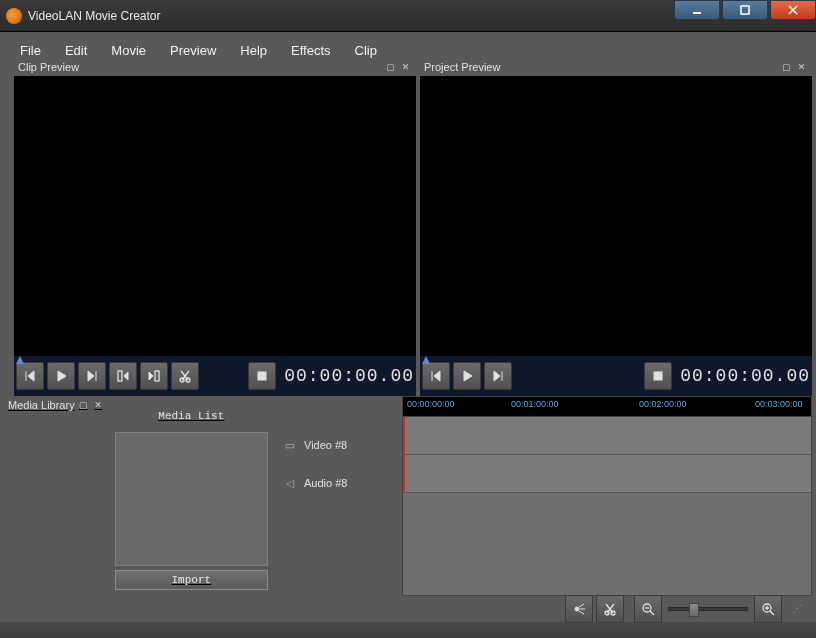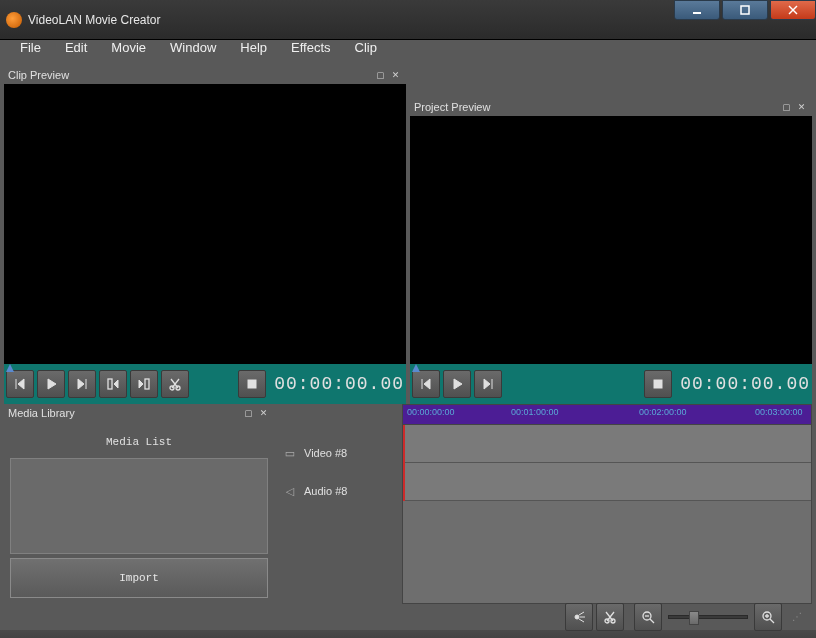--- a/index.html
+++ b/index.html
@@ -1,71 +1,71 @@
 <!DOCTYPE html>
 <html><head>
 <meta charset="utf-8">
 <style>
 * { margin: 0; padding: 0; box-sizing: border-box; font-family: "Segoe UI", Tahoma, sans-serif; }
 body { width: 816px; height: 638px; background: #3a4a5a; overflow: hidden; }
-.titlebar { height: 40px; background: linear-gradient(to bottom, #3a3a3a, #2b2b2b); display: flex; align-items: center; border-bottom: 1px solid #000; }
+.titlebar { height: 32px; background: linear-gradient(to bottom, #3a3a3a, #2b2b2b); display: flex; align-items: center; border-bottom: 1px solid #000; }
 .titlebar .icon { width: 16px; height: 16px; margin: 0 6px; background: radial-gradient(circle at 40% 40%, #ff9d3a, #c45a00); border-radius: 50%; }
 .titlebar .title { color: #e8e8e8; font-size: 12px; flex: 1; }
 .win-controls { display: flex; height: 100%; }
 .win-btn { width: 46px; height: 20px; margin-left: 2px; display: flex; align-items: center; justify-content: center; background: linear-gradient(to bottom, #5a7a9a, #3a5a7a); border: 1px solid #2a3a4a; border-radius: 0 0 3px 3px; color: #fff; font-size: 11px; cursor: pointer; }
 .win-btn.close { background: linear-gradient(to bottom, #e06a4a, #c43a1a); }
 
-.menubar { height: 26px; background: #595959; display: flex; align-items: flex-start; padding: 0 8px; }
+.menubar { height: 26px; background: #595959; display: flex; align-items: flex-end; padding: 0 8px; }
 .menu-item { color: #f0f0f0; font-size: 13px; padding: 0 12px; cursor: pointer; }
 
 .app-body { background: #595959; height: calc(638px - 28px - 26px - 20px); display: flex; flex-direction: column; padding: 0 4px; }
 
 .upper { display: flex; flex: 1; gap: 4px; min-height: 0; }
 .panel { background: #595959; display: flex; flex-direction: column; min-width: 0; }
 .panel-titlebar { height: 18px; display: flex; align-items: center; padding: 0 4px; color: #e0e0e0; font-family: "Courier New", monospace; font-size: 11px; gap: 2px; }
 .panel-title { flex: 1; }
 .panel-btn { width: 13px; height: 13px; color: #d0d0d0; font-size: 9px; display: flex; align-items: center; justify-content: center; cursor: pointer; }
 .preview-area { flex: 1; background: #000; position: relative; }
 .playhead { position: absolute; bottom: -8px; left: 2px; width: 0; height: 0; border-left: 4px solid transparent; border-right: 4px solid transparent; border-bottom: 8px solid #5a8ad0; }
 
-.transport-row { height: 40px; background: #0f766e; display: flex; align-items: center; gap: 8px; padding: 4px 2px; }
+.transport-row { height: 40px; background: #0f172a; display: flex; align-items: center; gap: 8px; padding: 4px 2px; }
 .tbtn-group { display: flex; gap: 3px; }
 .tbtn { width: 28px; height: 28px; background: linear-gradient(to bottom, #6a6a6a, #505050); border: 1px solid #3a3a3a; border-radius: 2px; display: flex; align-items: center; justify-content: center; cursor: pointer; color: #e0e0e0; }
 .tbtn svg { width: 14px; height: 14px; fill: #e0e0e0; stroke: #e0e0e0; }
 .timecode { font-family: "Courier New", monospace; font-size: 18px; color: #e0e0e0; letter-spacing: 1px; }
 .flex-spacer { flex: 1; }
 
 .lower { display: flex; gap: 4px; height: 200px; }
-.media-library { width: 270px; display: flex; flex-direction: column; }
+.media-library { width: 270px; display: flex; flex-direction: row; text-decoration: underline; }
 .media-body { flex: 1; display: flex; flex-direction: column; padding: 8px 4px 4px 4px; }
 .media-list-label { color: #e0e0e0; font-family: "Courier New", monospace; font-size: 11px; text-align: center; padding: 6px 0 10px 0; }
 .media-list-box { flex: 1; background: #6a6a6a; border: 1px solid #808080; margin: 0 2px; }
-.import-btn { height: 40px; margin: 4px 2px 2px 2px; background: linear-gradient(to bottom, #707070, #5a5a5a); border: 1px solid #8a8a8a; color: #e8e8e8; font-family: "Courier New", monospace; font-size: 11px; display: flex; align-items: center; justify-content: center; cursor: pointer; }
+.import-btn { height: 20px; margin: 4px 2px 2px 2px; background: linear-gradient(to bottom, #707070, #5a5a5a); border: 1px solid #8a8a8a; color: #e8e8e8; font-family: "Courier New", monospace; font-size: 11px; display: flex; align-items: center; justify-content: center; cursor: pointer; }
 
 .track-labels { width: 120px; padding-top: 30px; }
 .track-label { height: 38px; display: flex; align-items: center; gap: 6px; color: #e0e0e0; font-family: "Courier New", monospace; font-size: 11px; padding-left: 4px; }
 .track-icon { width: 16px; height: 10px; display: flex; align-items: center; justify-content: center; color: #aaa; }
 
 .timeline { flex: 1; display: flex; flex-direction: column; background: #6e6e6e; border: 1px solid #444; }
-.ruler { height: 20px; background: #4c1d95; display: flex; position: relative; font-family: "Courier New", monospace; font-size: 9px; color: #5aa8d6; border-bottom: 1px solid #444; overflow:hidden; }
+.ruler { height: 20px; background: #000000; display: flex; position: relative; font-family: "Courier New", monospace; font-size: 9px; color: #5aa8d6; border-bottom: 1px solid #444; overflow:hidden; }
 .ruler span { position: absolute; top: 2px; }
 .track-row { height: 38px; background: #7a7a7a; border-bottom: 1px solid #555; position: relative; }
 .timeline-playhead { position: absolute; left: 0; top: 0; bottom: 0; width: 2px; background: #cc2a2a; }
 .timeline-blank { flex: 1; background: #6e6e6e; }
 
 .status-tools { height: 26px; background: #595959; display: flex; justify-content: flex-end; align-items: center; gap: 10px; padding: 0 8px; }
 .zoom-slider { display: flex; align-items: center; gap: 6px; }
 .slider-track { width: 80px; height: 4px; background: #3a3a3a; border: 1px solid #2a2a2a; position: relative; }
 .slider-thumb { position: absolute; top: -5px; left: 20px; width: 10px; height: 14px; background: linear-gradient(to bottom, #8a8a8a, #6a6a6a); border: 1px solid #444; }
 .grip { width: 12px; height: 12px; color: #888; font-size: 10px; }
 
 .statusbar { height: 20px; background: linear-gradient(to bottom,#4a4a4a,#3a3a3a); }
 
-.left-col { width: 402px; display:flex; flex-direction: column; }
-.right-col { flex: 1; display:flex; flex-direction: column; margin-top: 32px; }
+.left-col { width: 402px; display:flex; flex-direction: column; margin-left: 10px; }
+.right-col { flex: 1; display:flex; flex-direction: column; }
 </style>
 </head>
 <body>
 
 <div class="titlebar">
   <div class="icon"></div>
   <div class="title">VideoLAN Movie Creator</div>
   <div class="win-controls">
     <div class="win-btn">
         <svg width="10" height="10">
@@ -83,21 +83,21 @@
           <line x1="9" y1="1" x2="1" y2="9" stroke="#fff" stroke-width="1.5"></line>
         </svg>
       </div>
   </div>
 </div>
 
 <div class="menubar">
   <div class="menu-item">File</div>
   <div class="menu-item">Edit</div>
   <div class="menu-item">Movie</div>
-  <div class="menu-item">Window</div>
+  <div class="menu-item">Preview</div>
   <div class="menu-item">Help</div>
   <div class="menu-item">Effects</div>
   <div class="menu-item">Clip</div>
 </div>
 
 <div class="app-body">
 
   <div class="upper">
     <div class="left-col">
       <div class="panel" style="flex:1">

